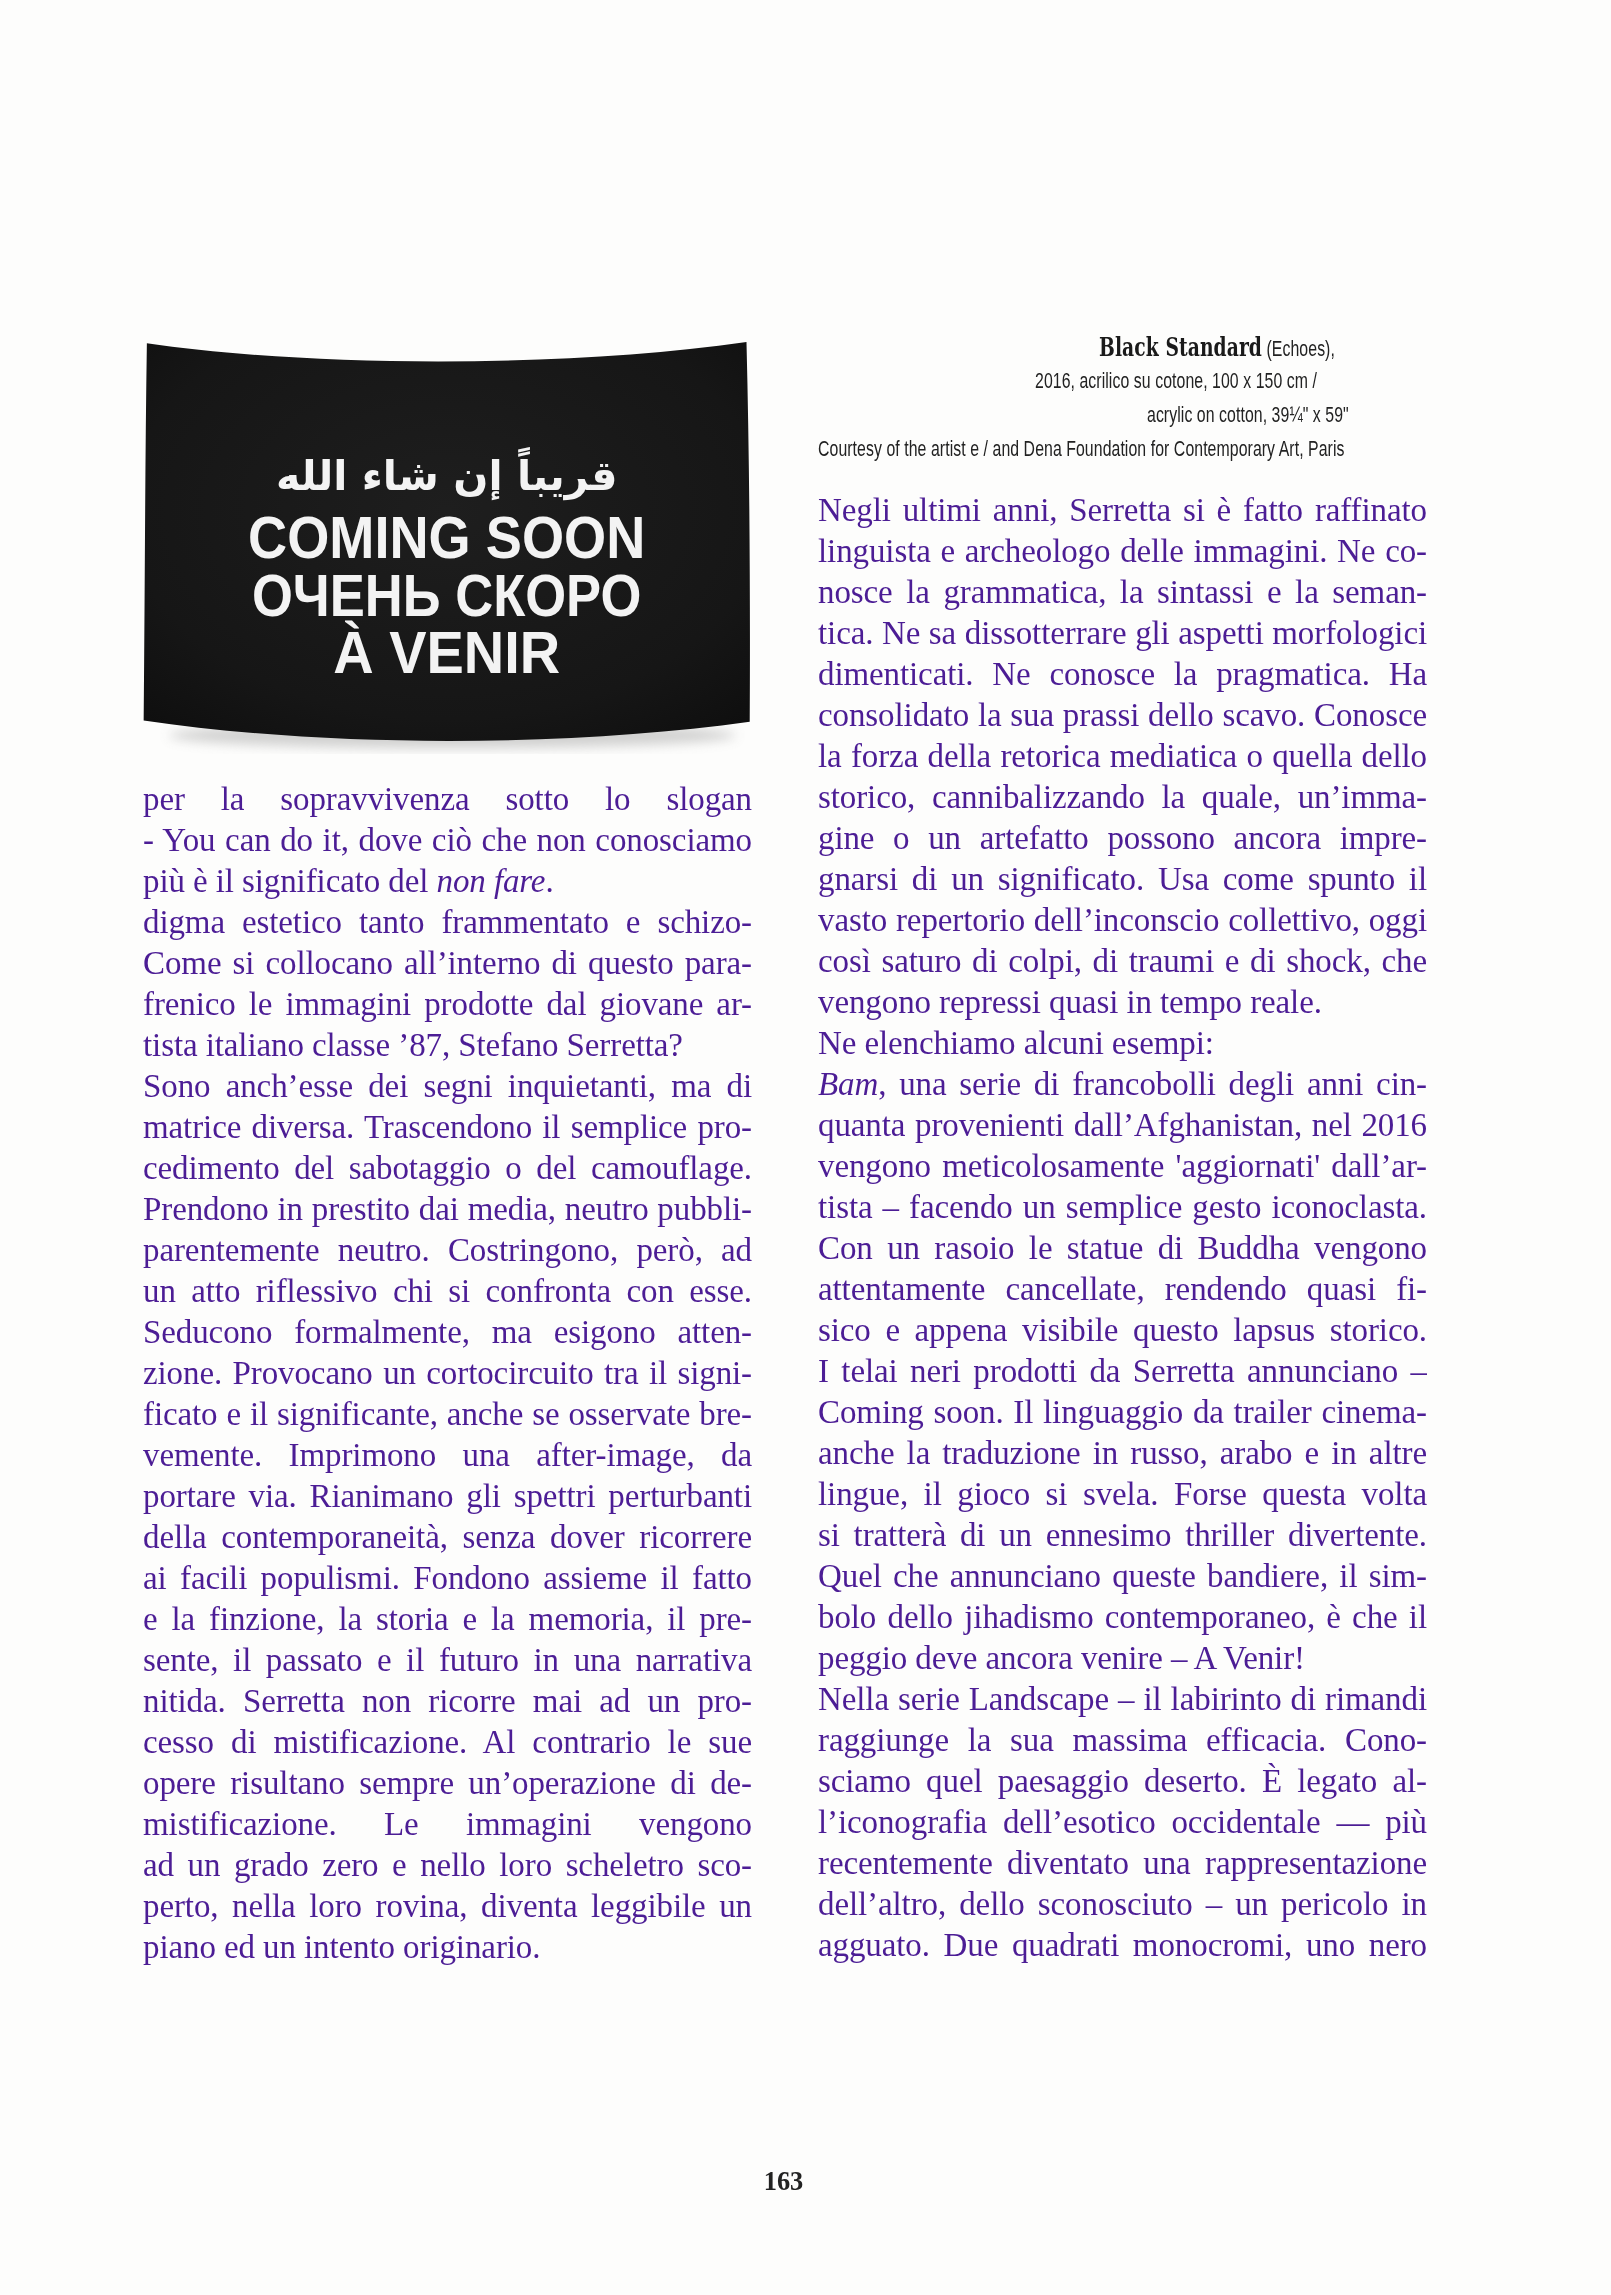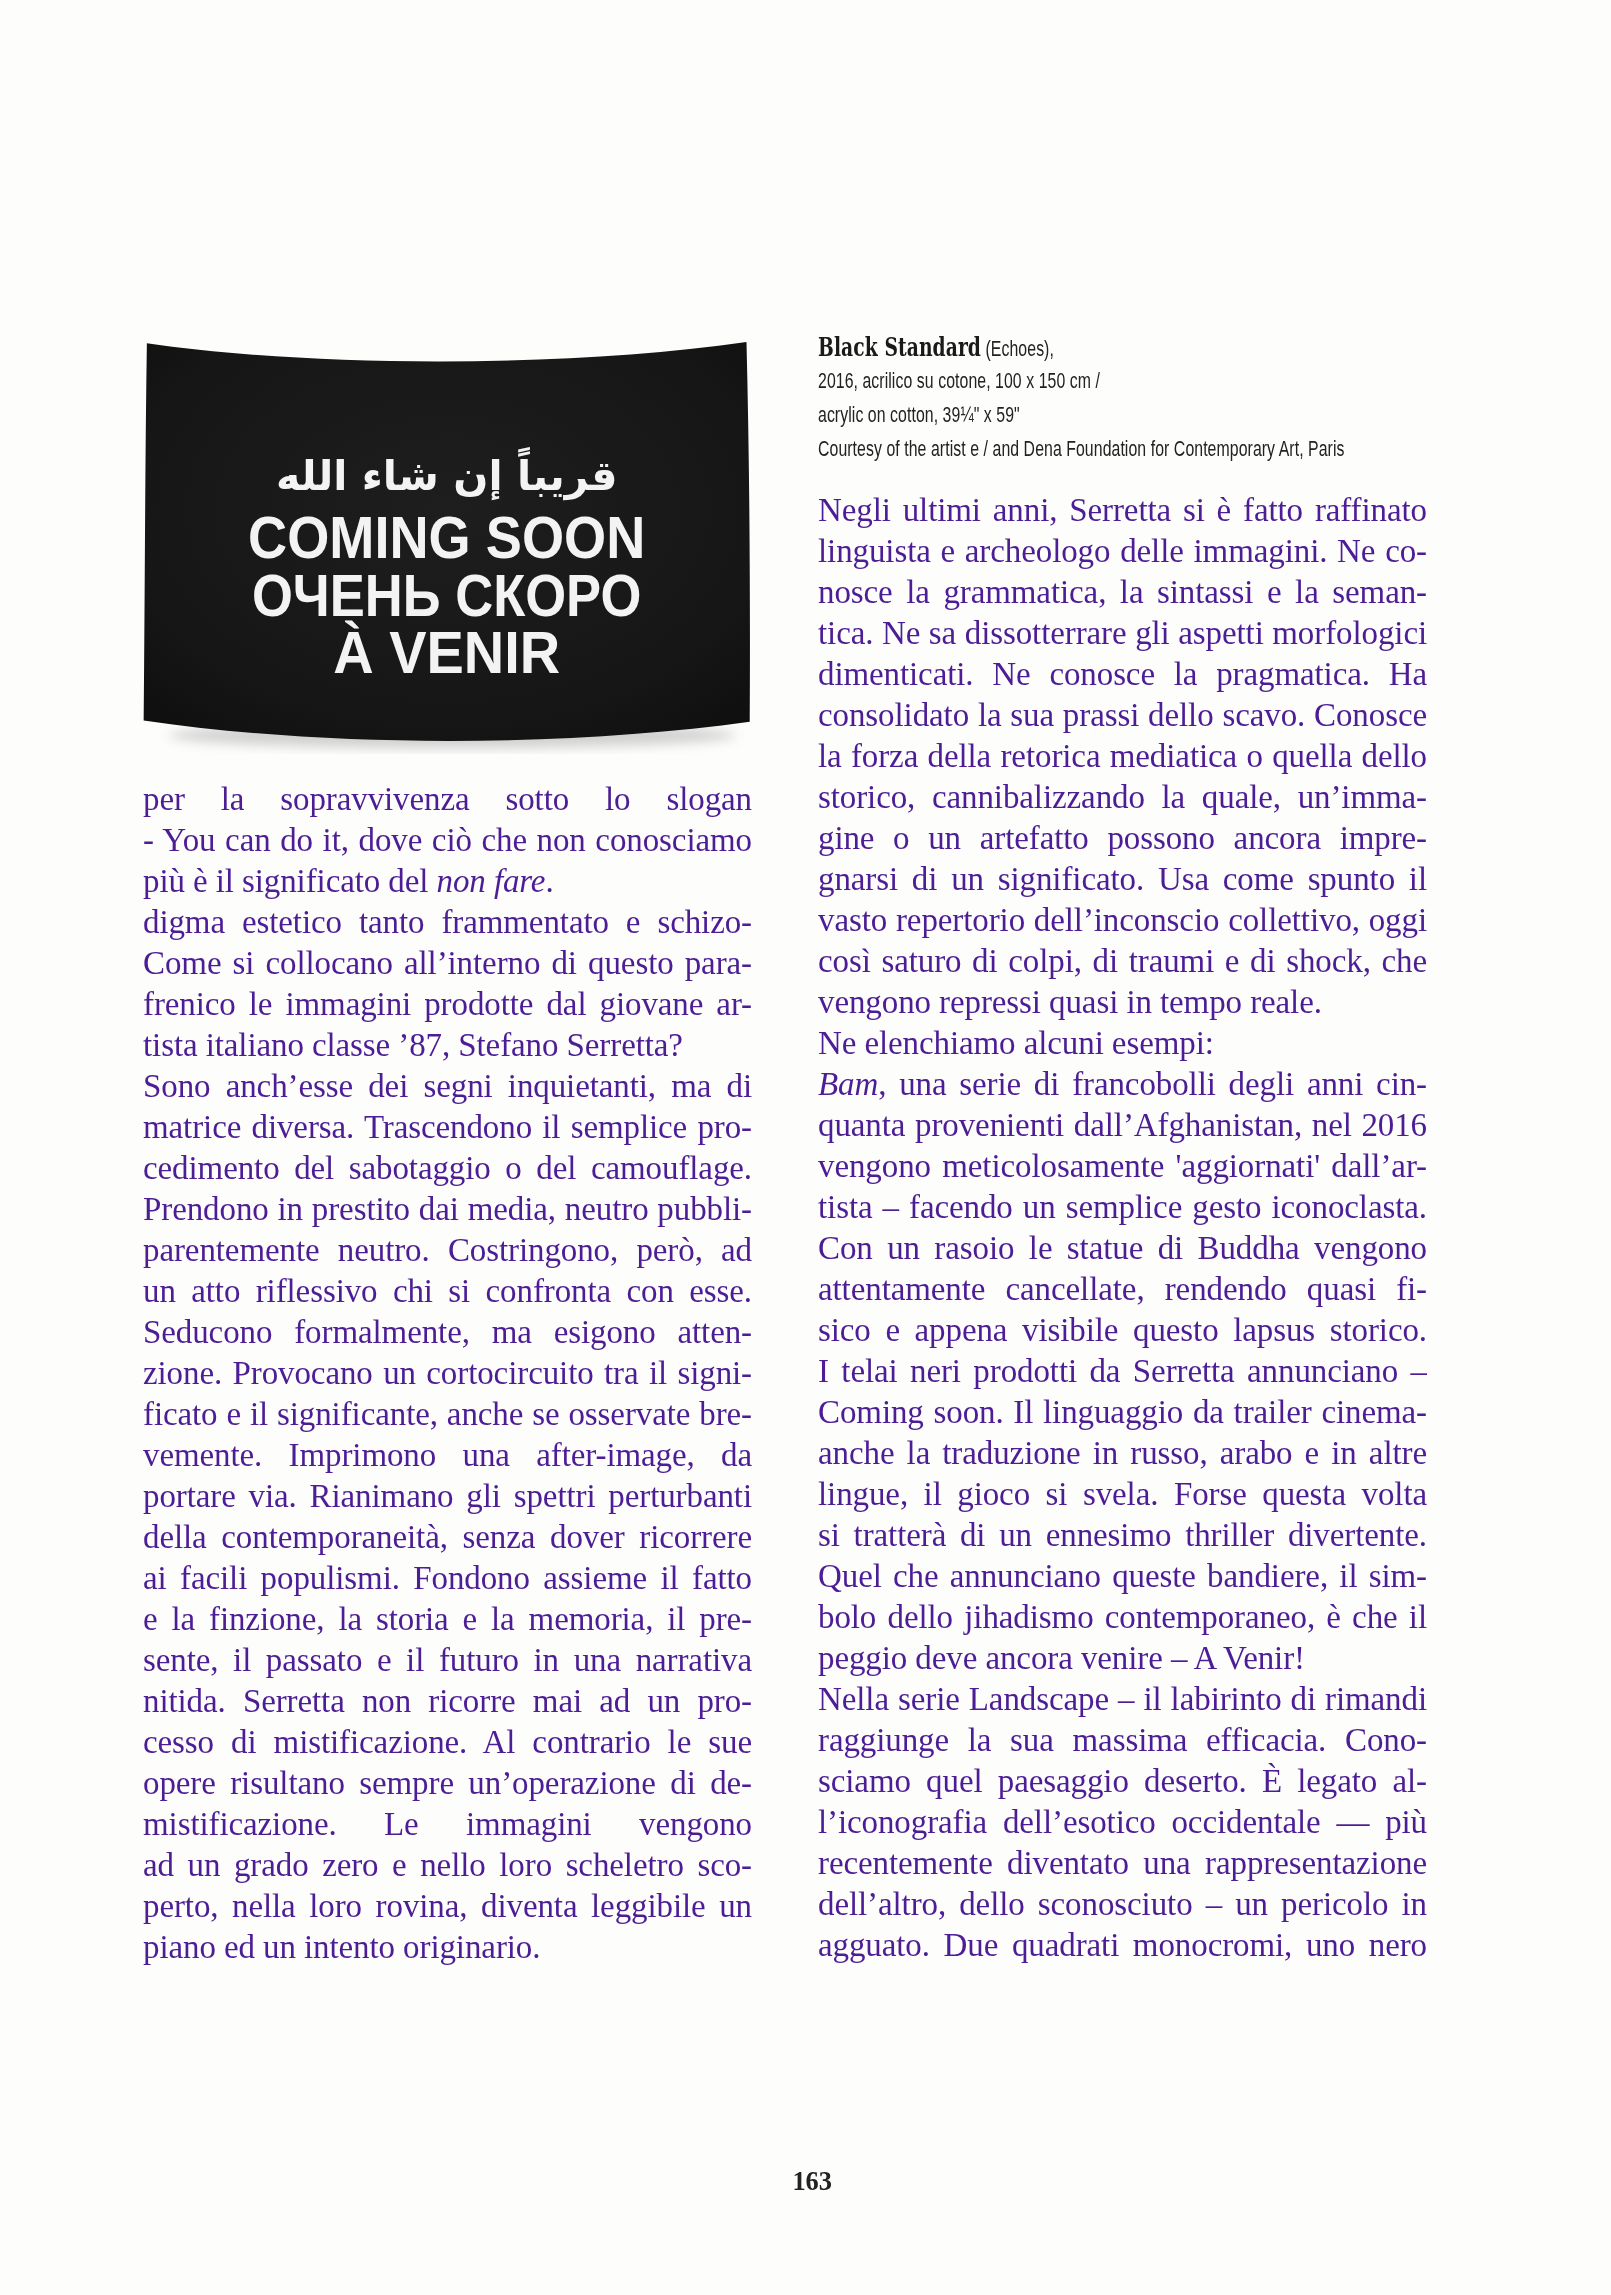--- a/index.html
+++ b/index.html
@@ -6,36 +6,36 @@
   body { background:#e8e8e8; }
   .page {
     position:relative; width:1612px; height:2295px;
     background:#fdfdfc; overflow:hidden;
     font-family:"Liberation Serif", serif; color:#1d1d1d;
   }
   
   .flag-wrap { position:absolute; left:143px; top:334px; width:608px; height:426px; }
   
   .caption { position:absolute; left:818px; top:330px; width:609px; }
-  .caption-line { height:34px; line-height:34px; white-space:nowrap; overflow:visible; }
+  .caption-line { height:34px; line-height:34px; white-space:nowrap; overflow:visible;text-align:right; }
   .cap-scale { display:inline-block; transform:scaleX(0.72); transform-origin:0 50%;
                white-space:nowrap; font-family:"Liberation Sans", sans-serif;
                font-size:22px; color:#222; letter-spacing:0.1px; }
   .capname { font-family:"DejaVu Serif", serif; font-weight:bold; font-size:26px; color:#1a1a1a; }
   
   .column { position:absolute; width:609px; font-size:33px; line-height:41px;
             letter-spacing:-0.1px; color:#4c1d95; }
   #left-column  { left:143px;  top:779px; }
   #right-column { left:818px; top:490px;  }
   .body-line { height:41px; overflow:hidden; text-align:left; }
   .body-line.justify { text-align:justify; text-align-last:justify; }
   .it { font-style:italic; }
   
   .page-number { position:absolute; left:735px; top:2166px; width:97px;
-                 text-align:right; font-weight:bold; font-size:26.4px; color:#222; }
+                 text-align:center; font-weight:bold; font-size:26.4px; color:#222; }
 </style>
 </head>
 <body>
 
 <div class="page">
 
   <div class="flag-wrap">
     <svg width="608" height="426" viewBox="0 0 943 660">
       <defs>
         <radialGradient id="fgrad" cx="50%" cy="42%" r="75%">

